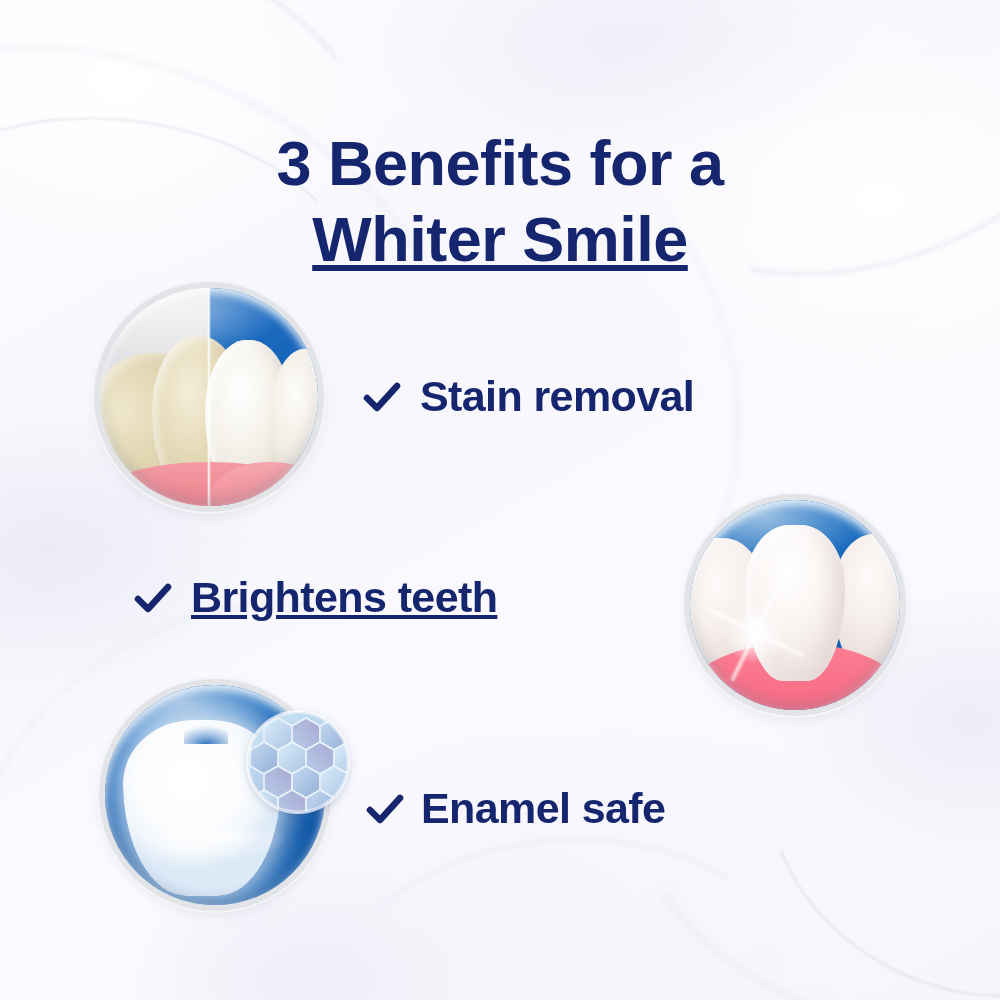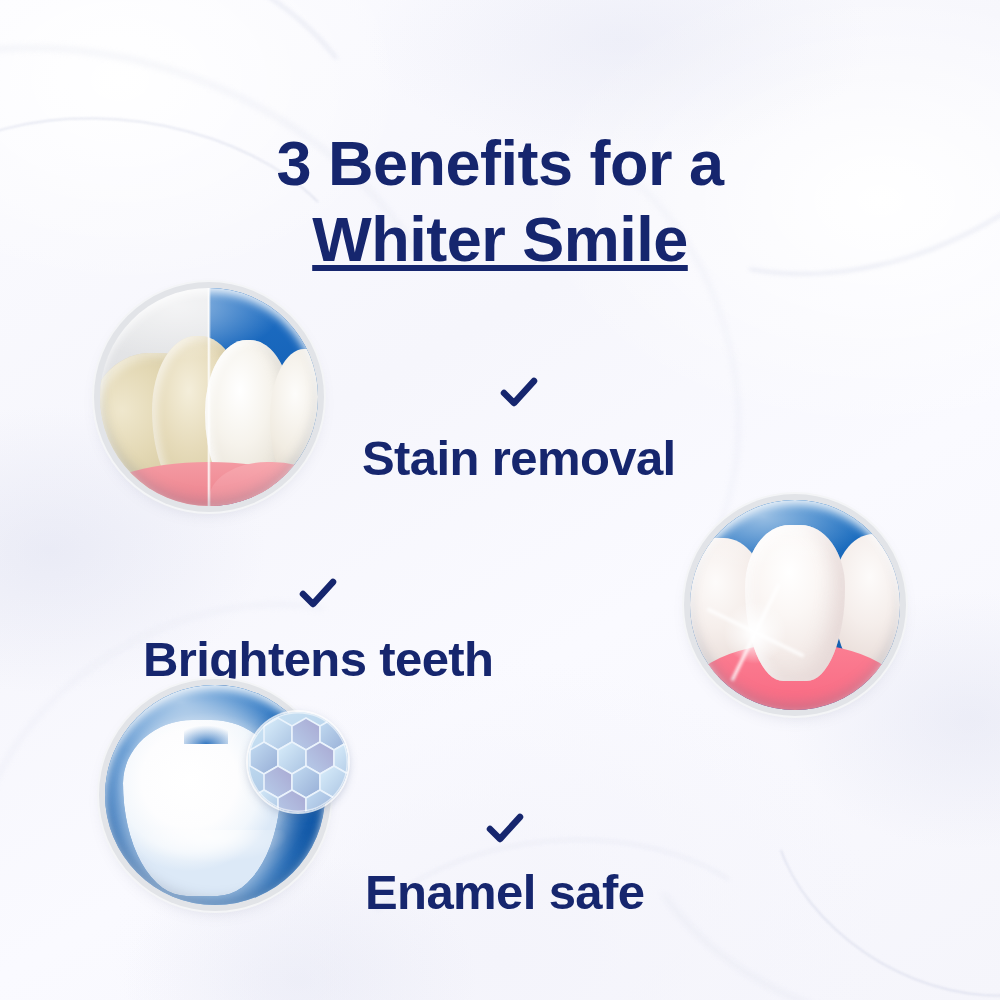--- a/index.html
+++ b/index.html
@@ -67,37 +67,36 @@
   }
   .headline .l2 { display: block; text-decoration: underline; }
 
   
   .benefit-label {
     position: absolute;
     display: flex;
     align-items: center;
     gap: 18px;
     color: #16266e;
-    font-size: 49px;
+    font-size: 43px;
     font-weight: 700;
     letter-spacing: -0.6px;
     white-space: nowrap;
-    flex-direction: column;
   }
   .check {
     display: inline-block;
     width: 40px;
     height: 40px;
     flex: 0 0 auto;
   }
   .check svg { display: block; width: 40px; height: 40px; }
 
   .row1-label { left: 362px; top: 372px; }
-  .row2-label { left: 143px; top: 573px; }
-  .row3-label { left: 365px; top: 808px; gap: 16px; }
+  .row2-label { left: 133px; top: 573px; text-decoration: underline; }
+  .row3-label { left: 365px; top: 784px; gap: 16px; }
 
   
   .circle {
     position: absolute;
     border-radius: 50%;
     overflow: hidden;
     box-shadow:
       0 0 0 6px #e2e4e8,
       0 0 0 8px #f4f5f7,
       0 6px 16px rgba(120,126,150,.24);

